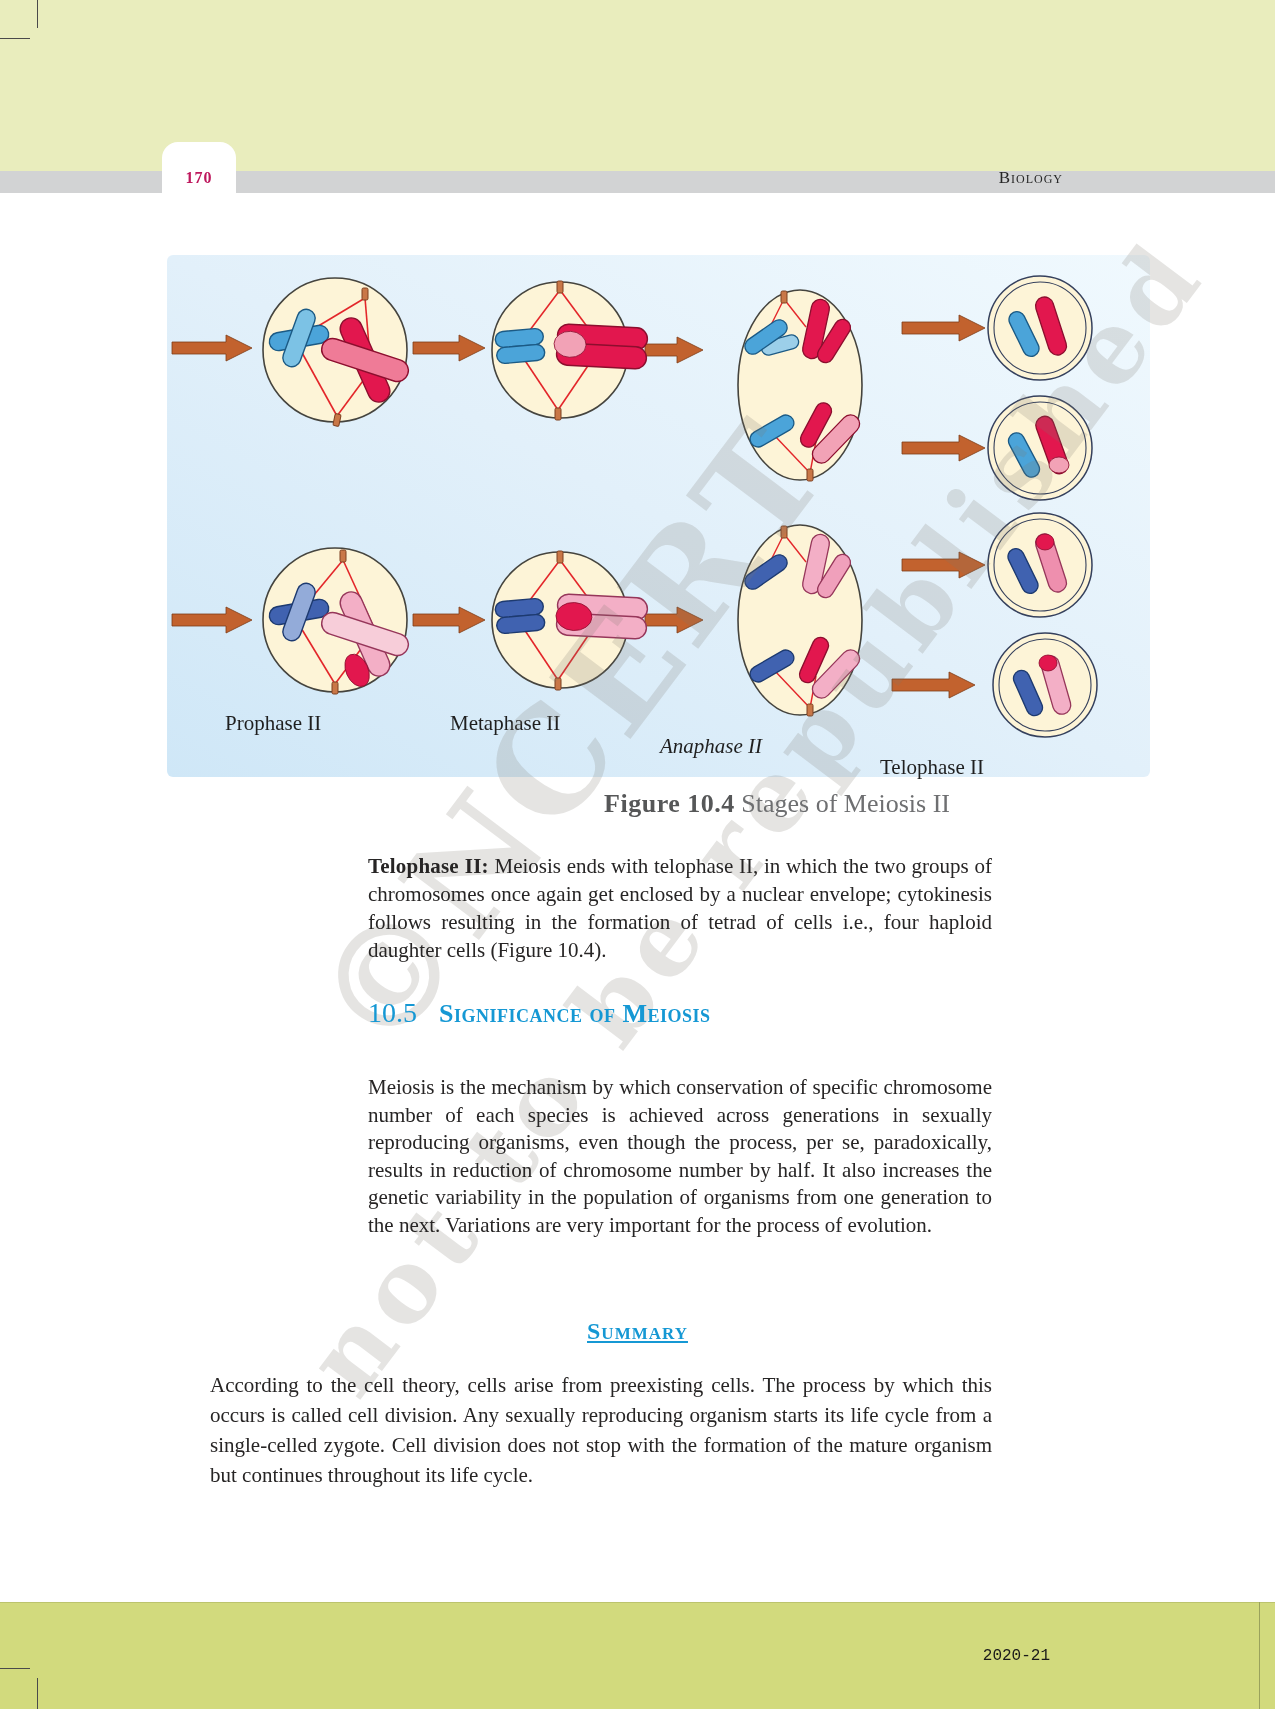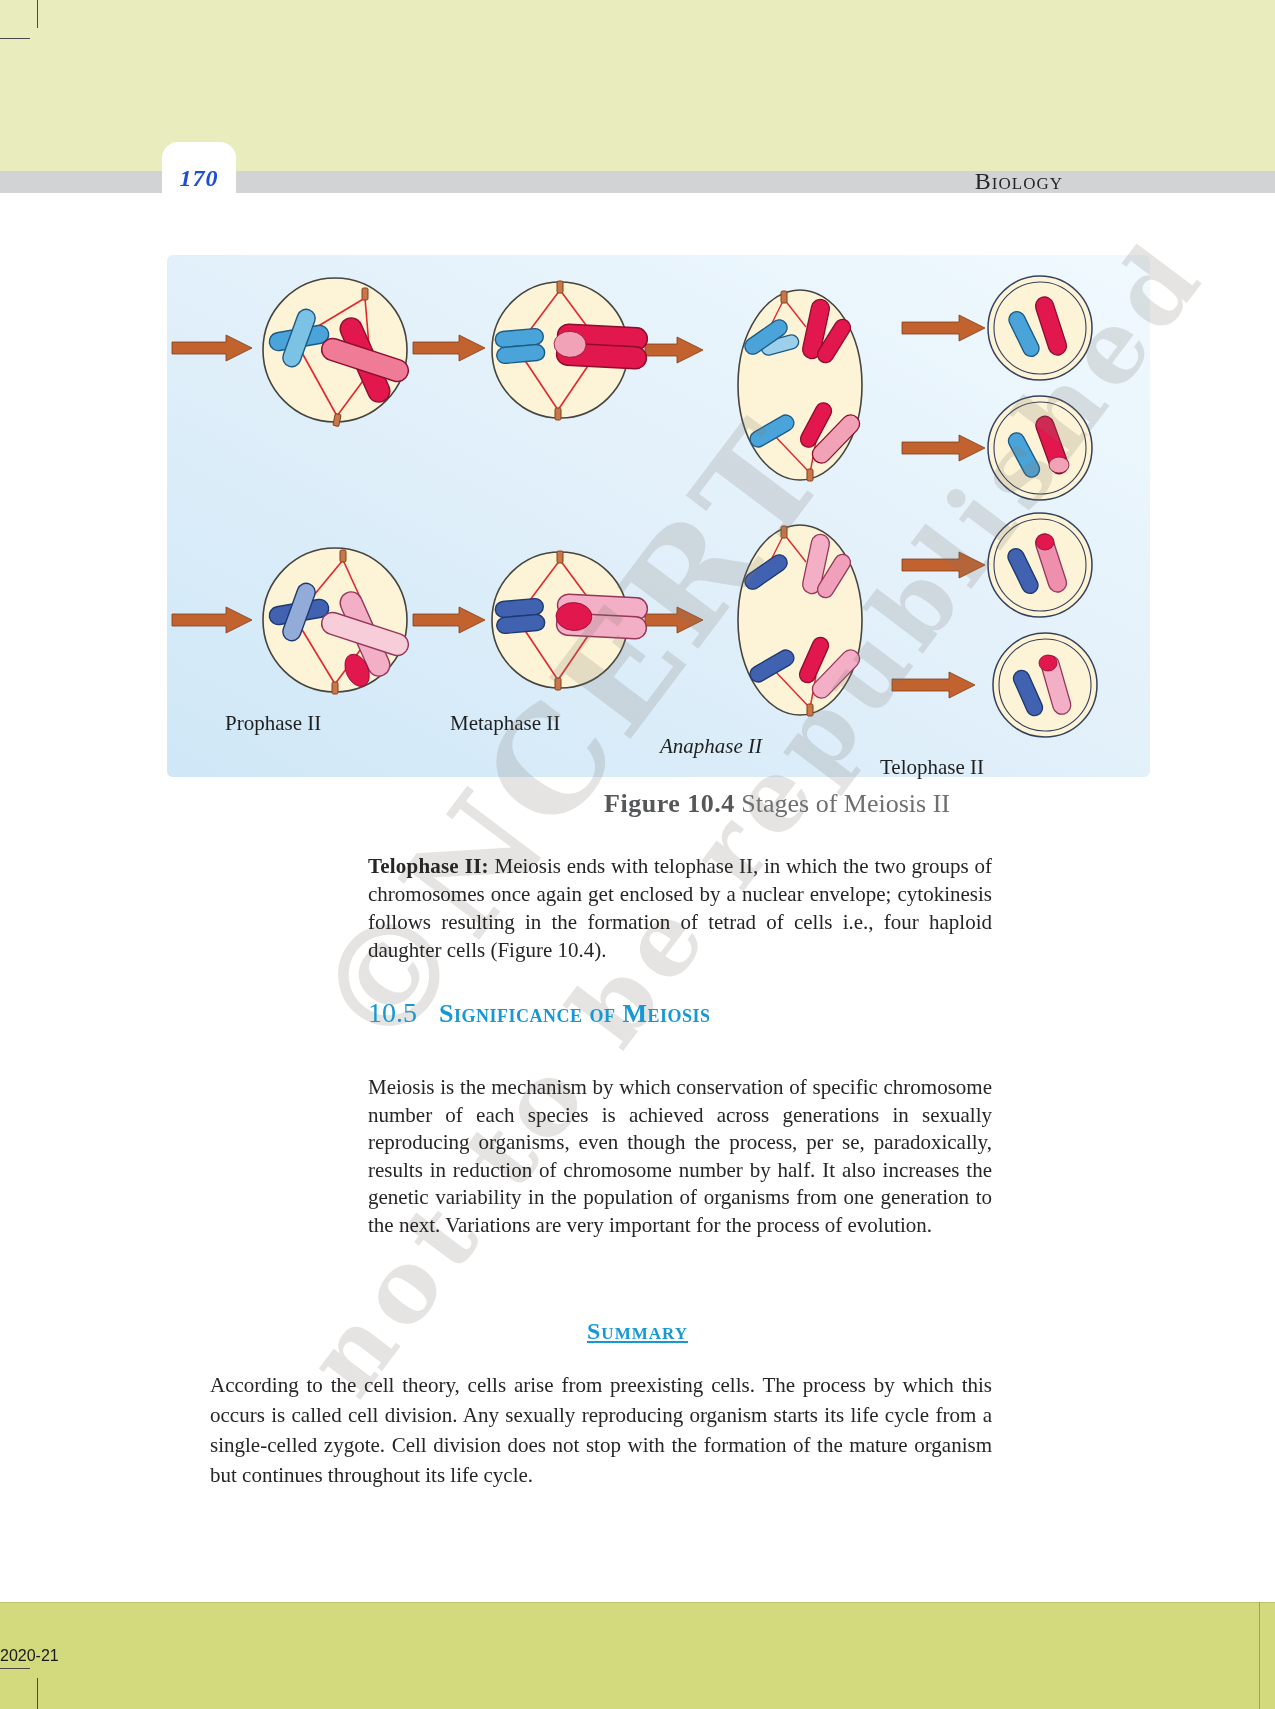--- a/index.html
+++ b/index.html
@@ -3,23 +3,23 @@
 <meta charset="utf-8">
 <style>
   html,body{margin:0;padding:0;background:#ffffff;}
   .page{position:relative;width:1275px;height:1709px;background:#ffffff;overflow:hidden;
         font-family:"Liberation Serif","DejaVu Serif",serif;color:#272525;}
   
   .band-top{position:absolute;left:0;top:0;width:1275px;height:171px;background:#e9edbd;}
   .gray-strip{position:absolute;left:0;top:171px;width:1275px;height:22px;background:#d2d3d4;}
   .page-tab{position:absolute;left:162px;top:142px;width:74px;height:62px;background:#ffffff;
             border-radius:16px 16px 0 0;z-index:4;display:flex;align-items:center;justify-content:center;}
-  .page-num{font-weight:bold;font-size:24px;color:#1d4ed8;letter-spacing:1px;padding-top:10px;font-style:italic;}
+  .page-num{font-weight:bold;font-size:16px;color:#be185d;letter-spacing:1px;padding-top:10px;}
   .book-title{position:absolute;top:168px;right:212px;z-index:4;font-variant:small-caps;
-              font-size:24px;color:#262626;letter-spacing:1px;margin-left:48px;}
+              font-size:17px;color:#262626;letter-spacing:1px;margin-left:48px;}
   
   .crop{position:absolute;background:#4a4a4a;z-index:5;}
   .crop.v{width:1px;} .crop.h{height:1px;}
   .cm-tl-v{left:37px;top:0;height:28px;} .cm-tl-h{left:0;top:38px;width:30px;}
   .cm-bl-h{left:0;top:1668px;width:30px;} .cm-bl-v{left:37px;top:1678px;height:31px;}
   .cm-br-v{left:1259px;top:1602px;height:107px;background:#9aa25c;}
   
   .fig-svg{position:absolute;left:167px;top:255px;width:983px;height:522px;z-index:2;}
   .stage-label{position:absolute;width:220px;text-align:left;font-size:21px;color:#1f1f1f;z-index:3;}
   .lbl-0{left:225px;top:711px;} .lbl-1{left:450px;top:711px;}
@@ -41,22 +41,22 @@
   .para-summary{left:210px;top:1349px;width:782px;line-height:30px;}
   
   .watermark{position:absolute;left:-20px;top:620px;width:1320px;z-index:6;pointer-events:none;
              transform:rotate(-53deg);text-align:center;color:rgba(125,118,112,0.20);
              font-family:"DejaVu Serif",serif;font-weight:bold;}
   .wm1{font-size:140px;letter-spacing:6px;}
   .wm2{font-size:100px;letter-spacing:10px;margin-top:55px;white-space:nowrap;}
   
   .band-bottom{position:absolute;left:0;top:1602px;width:1275px;height:107px;background:#d2da7d;
                border-top:1px solid #bcc46d;z-index:3;}
-  .footer-year{position:absolute;left:0;top:44px;width:1050px;text-align:left;
-               font-family:Liberation Sans, sans-serif;font-size:16px;color:#1a1a1a;}
+  .footer-year{position:absolute;left:0;top:44px;width:1050px;text-align:right;
+               font-family:Liberation Mono, monospace;font-size:16px;color:#1a1a1a;}
 </style>
 </head>
 <body>
 
 <div class="page">
 
   <div class="band-top"></div>
   <div class="gray-strip"></div>
   <div class="page-tab">
     <span class="page-num">170</span>

